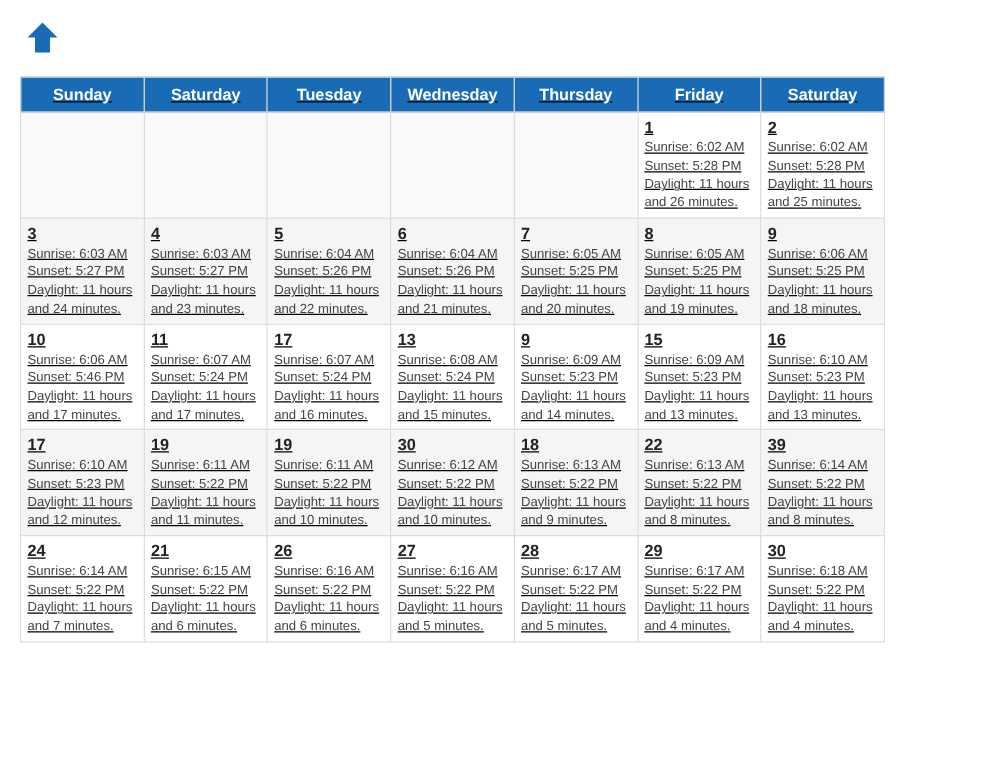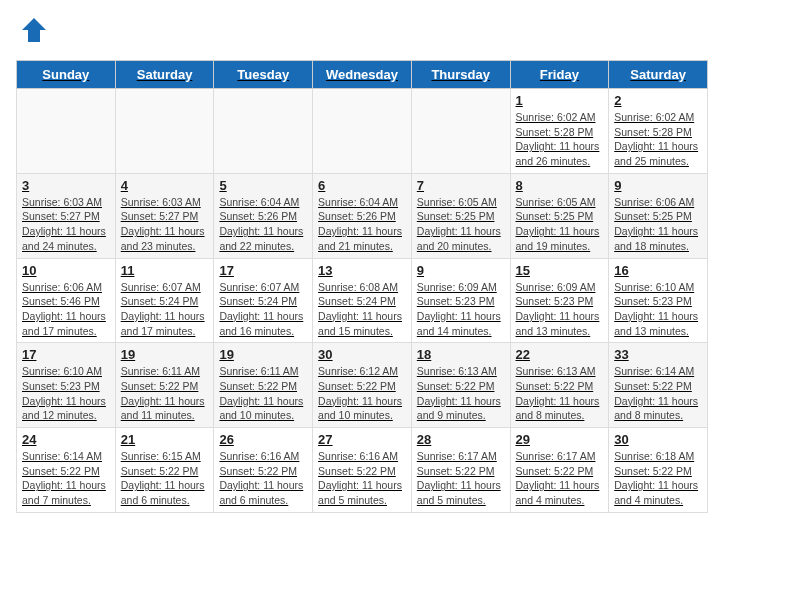--- a/index.html
+++ b/index.html
@@ -198,21 +198,21 @@
 Sunset: 5:22 PM
 Daylight: 11 hours and 9 minutes.</div>
           </td>
           <td>
             <span class="day-num">22</span>
             <div class="day-info">Sunrise: 6:13 AM
 Sunset: 5:22 PM
 Daylight: 11 hours and 8 minutes.</div>
           </td>
           <td>
-            <span class="day-num">33</span>
+            <span class="day-num">39</span>
             <div class="day-info">Sunrise: 6:14 AM
 Sunset: 5:22 PM
 Daylight: 11 hours and 8 minutes.</div>
           </td>
         </tr>
         <tr>
           <td>
             <span class="day-num">24</span>
             <div class="day-info">Sunrise: 6:14 AM
 Sunset: 5:22 PM

